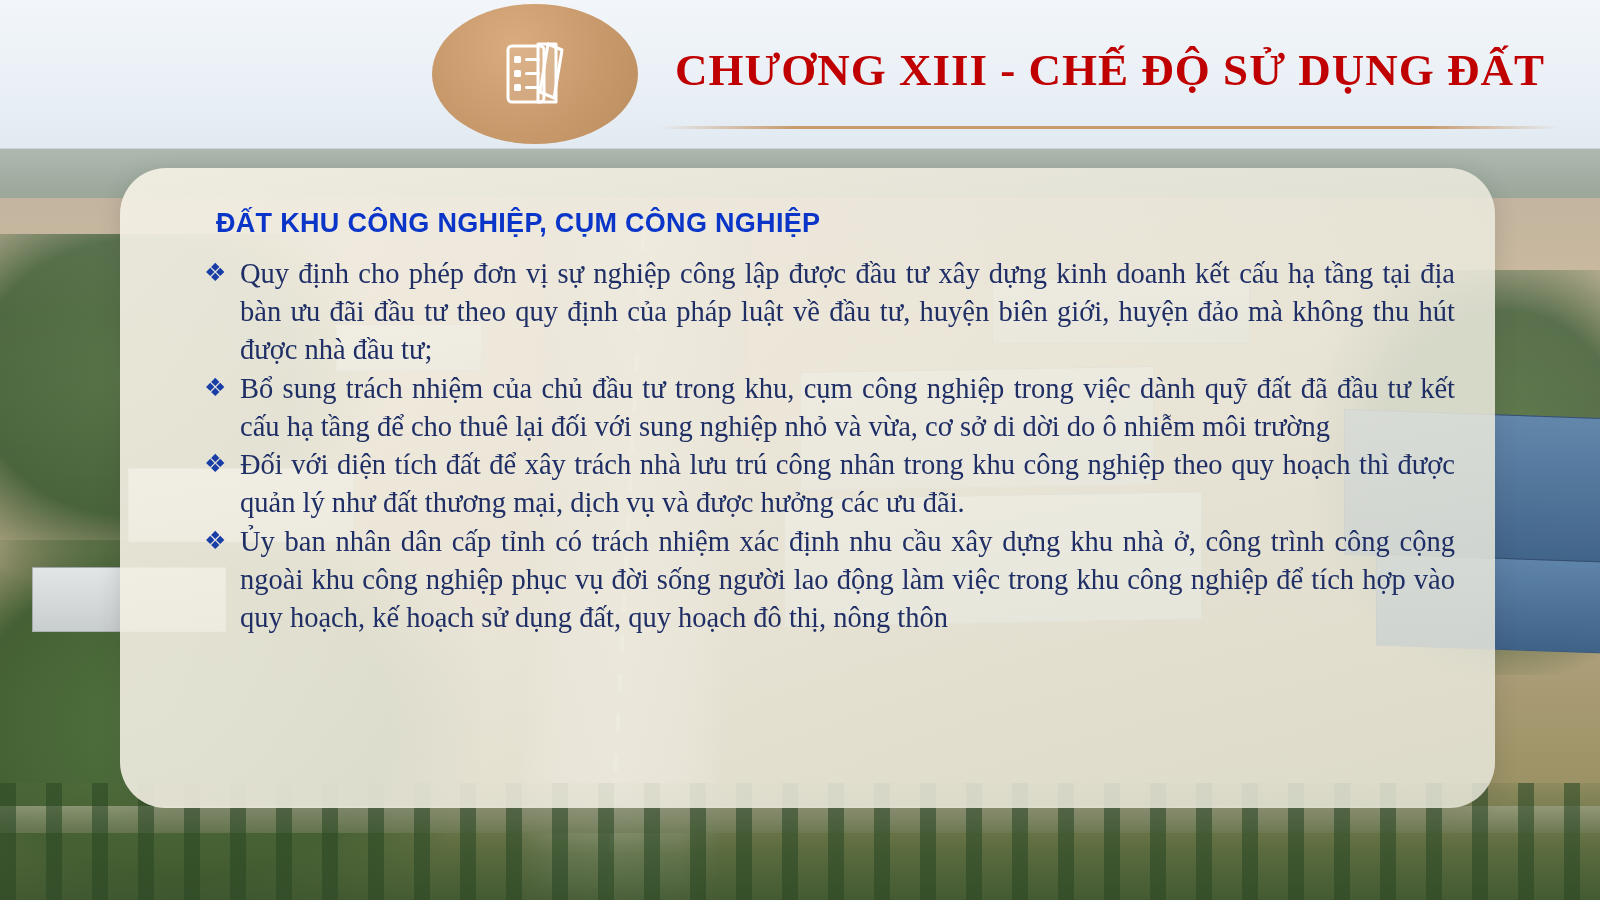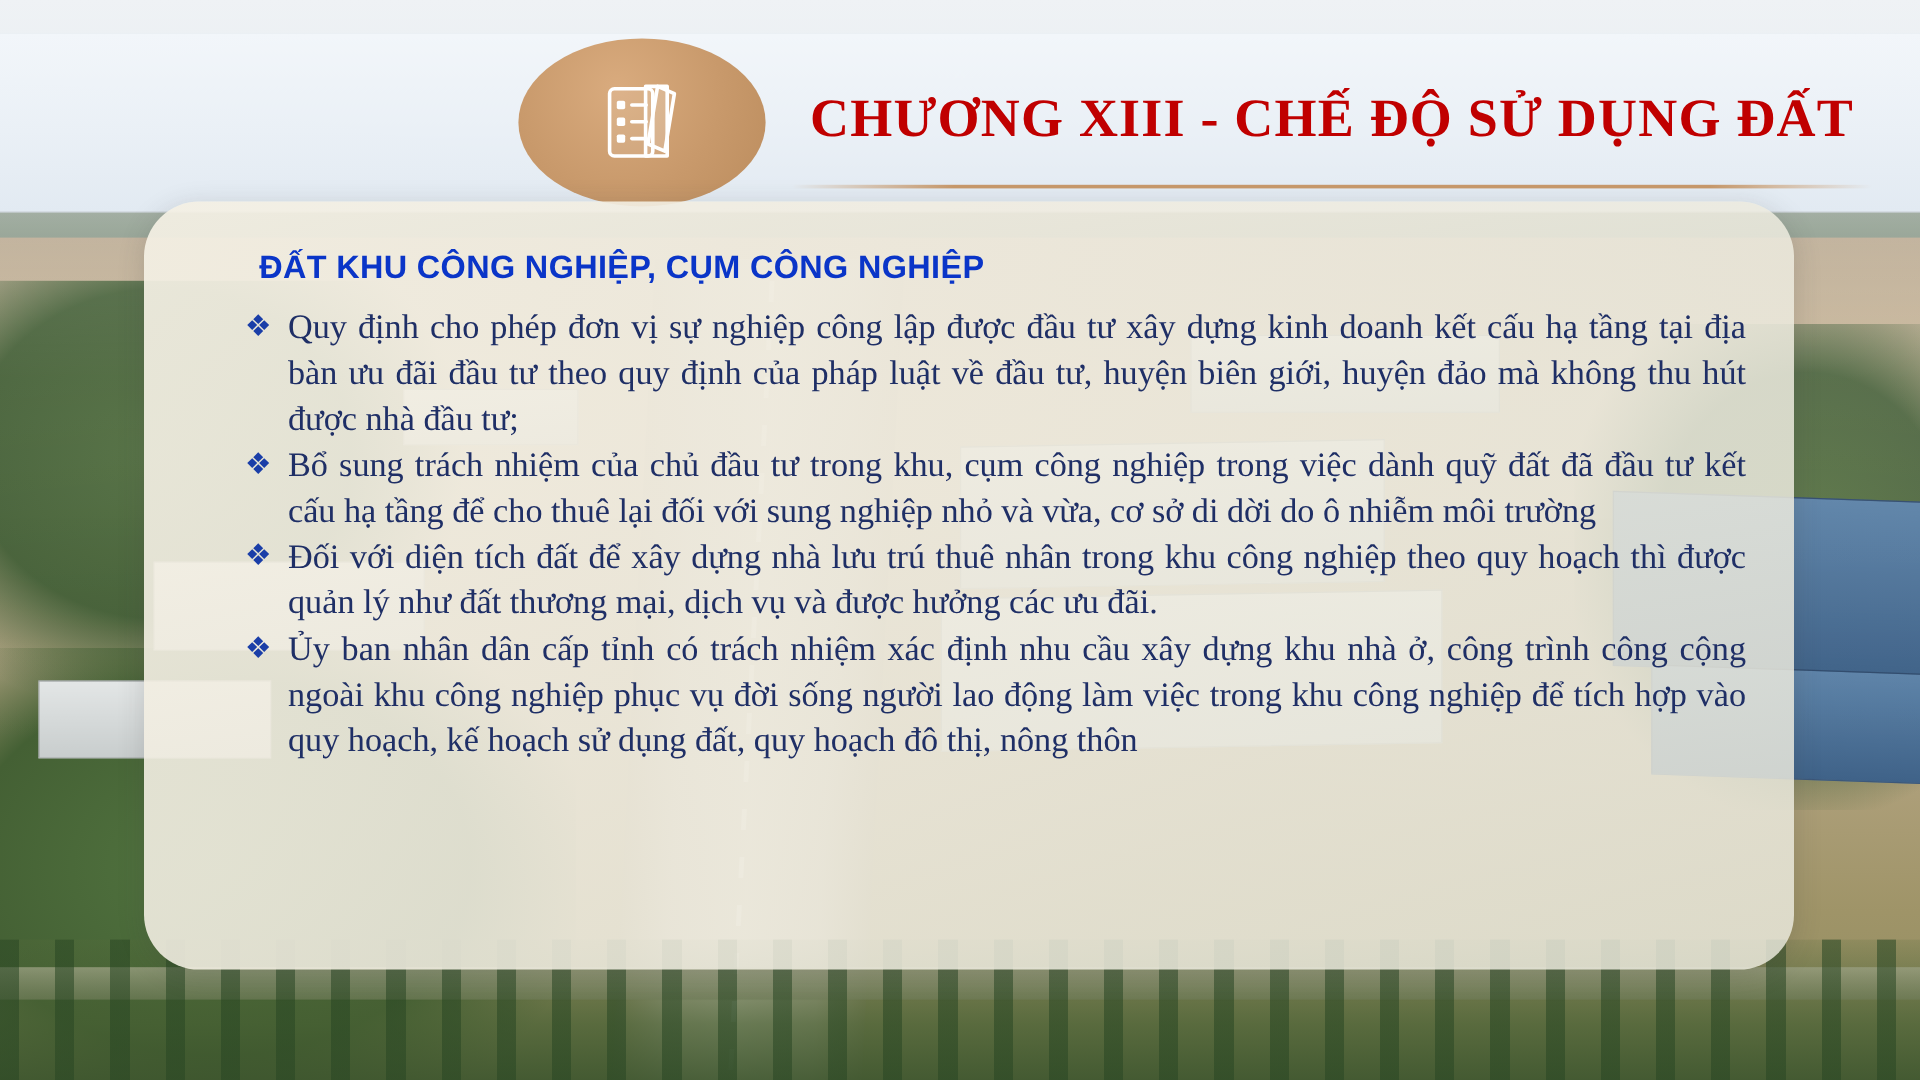--- a/index.html
+++ b/index.html
@@ -106,21 +106,20 @@
   }
 
   
   .header {
     position: absolute;
     left: 0; top: 0;
     width: 100%;
     height: 148px;
     background: linear-gradient(180deg, #f2f6fa 0%, #eaf0f6 55%, #e2eaf2 100%);
     border-bottom: 1px solid rgba(180,190,200,.6);
-    margin-top: 28px;
   }
   .header-badge {
     position: absolute;
     left: 432px; top: 4px;
     width: 206px; height: 140px;
     border-radius: 50%;
     background: radial-gradient(circle at 40% 30%, #d9ab7e 0%, #c8996b 55%, #bb8c5d 100%);
     display: flex;
     align-items: center;
     justify-content: center;
@@ -264,21 +263,21 @@
       <li>
         <span class="bullet-mark">❖</span>
         <span>Quy định cho phép đơn vị sự nghiệp công lập được đầu tư xây dựng kinh doanh kết cấu hạ tầng tại địa bàn ưu đãi đầu tư theo quy định của pháp luật về đầu tư, huyện biên giới, huyện đảo mà không thu hút được nhà đầu tư;</span>
       </li>
       <li>
         <span class="bullet-mark">❖</span>
         <span>Bổ sung trách nhiệm của chủ đầu tư trong khu, cụm công nghiệp trong việc dành quỹ đất đã đầu tư kết cấu hạ tầng để cho thuê lại đối với sung nghiệp nhỏ và vừa, cơ sở di dời do ô nhiễm môi trường</span>
       </li>
       <li>
         <span class="bullet-mark">❖</span>
-        <span>Đối với diện tích đất để xây dựng nhà lưu trú thuê nhân trong khu công nghiệp theo quy hoạch thì được quản lý như đất thương mại, dịch vụ và được hưởng các ưu đãi.</span>
+        <span>Đối với diện tích đất để xây trách nhà lưu trú công nhân trong khu công nghiệp theo quy hoạch thì được quản lý như đất thương mại, dịch vụ và được hưởng các ưu đãi.</span>
       </li>
       <li>
         <span class="bullet-mark">❖</span>
         <span>Ủy ban nhân dân cấp tỉnh có trách nhiệm xác định nhu cầu xây dựng khu nhà ở, công trình công cộng ngoài khu công nghiệp phục vụ đời sống người lao động làm việc trong khu công nghiệp để tích hợp vào quy hoạch, kế hoạch sử dụng đất, quy hoạch đô thị, nông thôn</span>
       </li>
     </ul>
   </div>
 
 </div>
 

